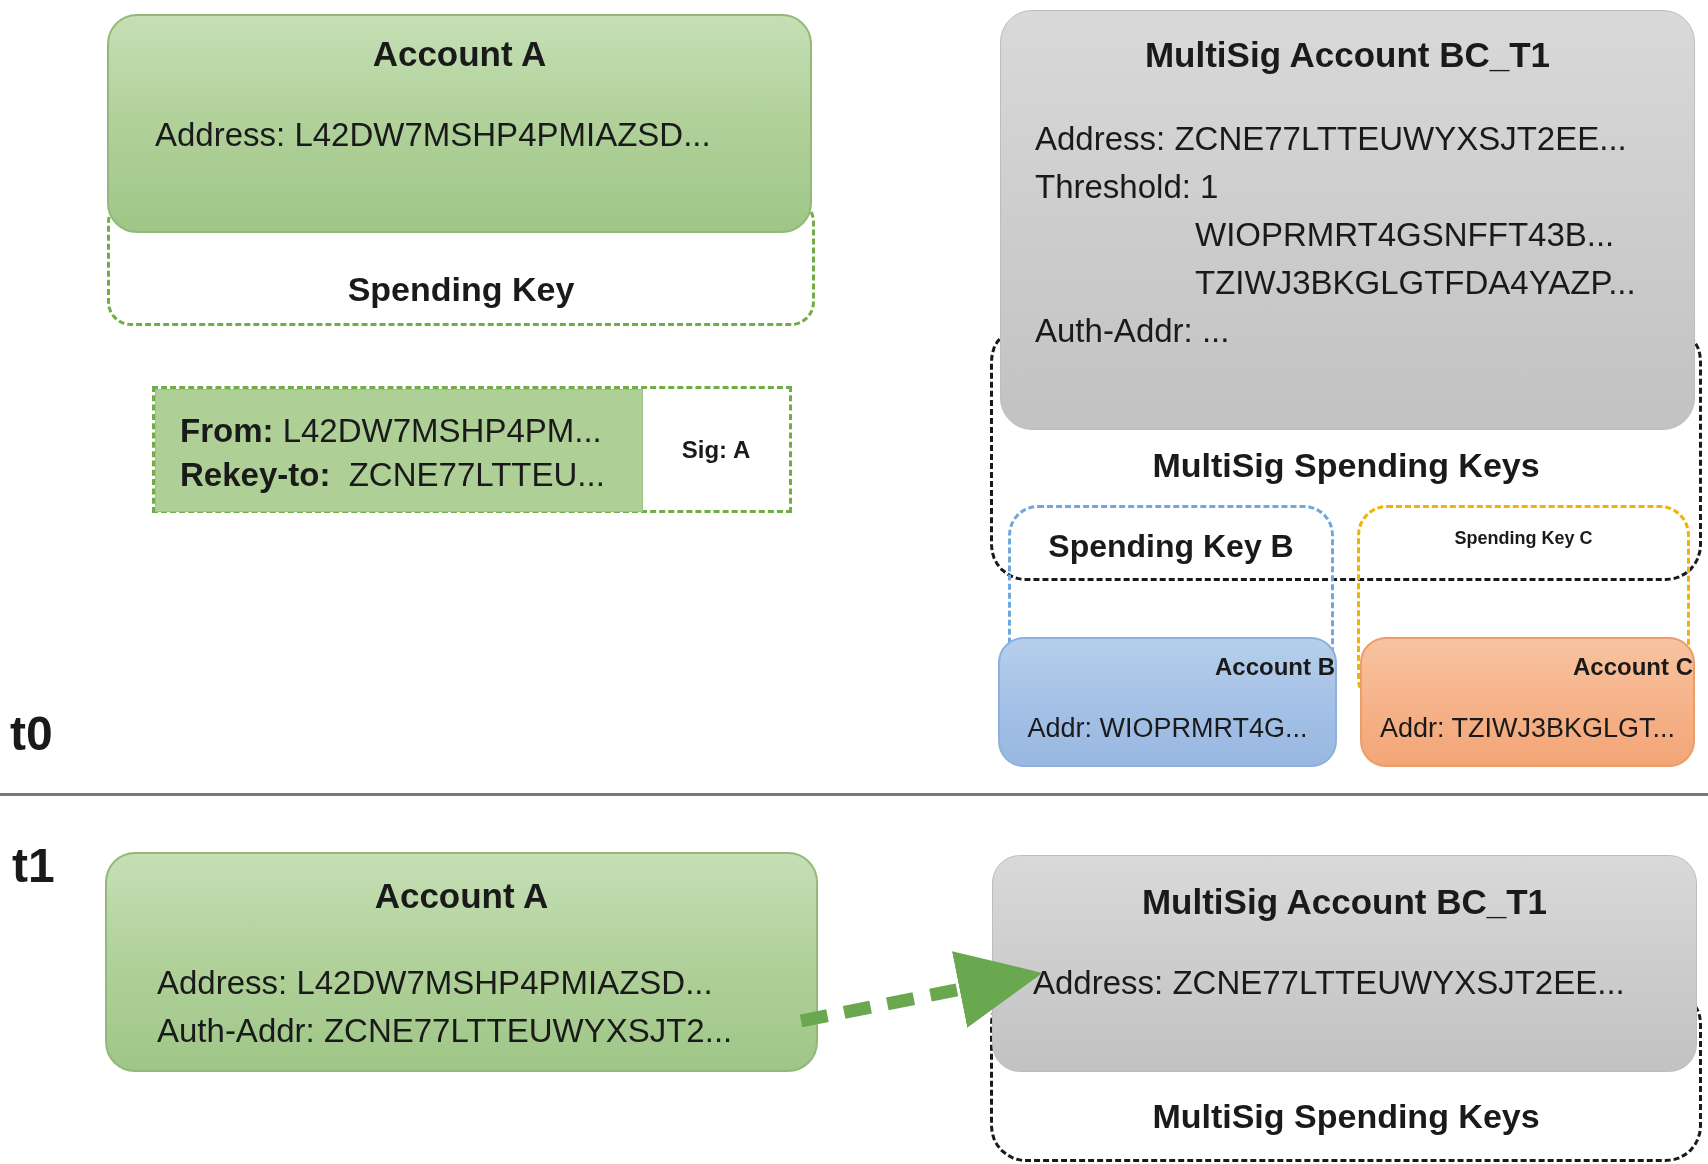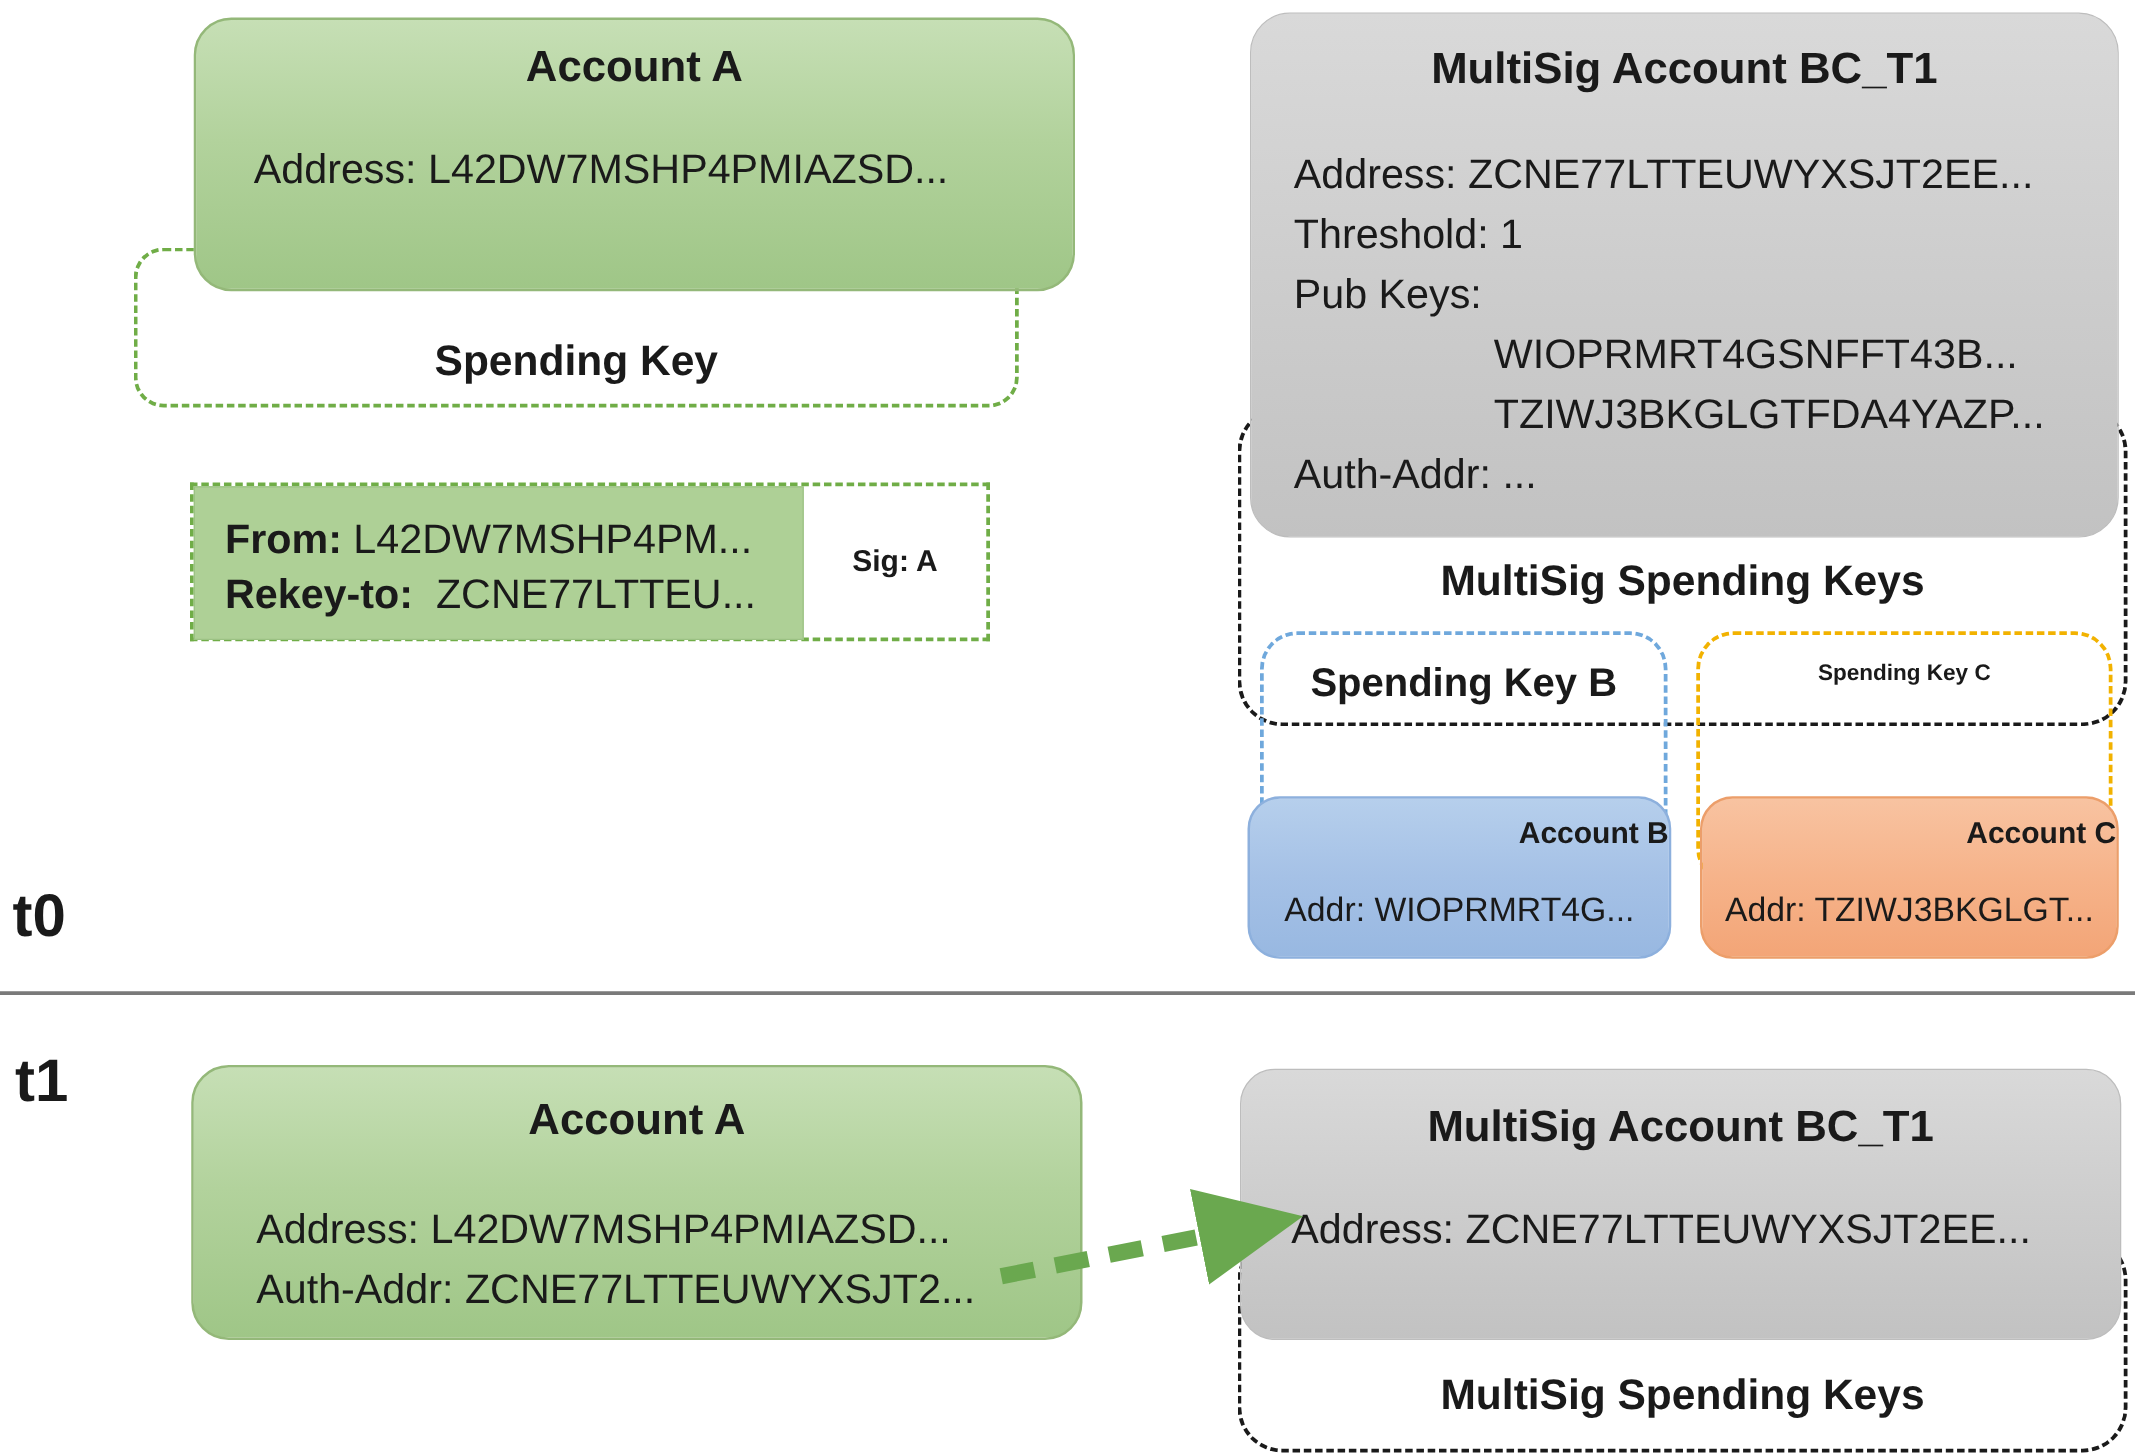--- a/index.html
+++ b/index.html
@@ -1,21 +1,21 @@
 <!DOCTYPE html>
 <html><head>
 <meta charset="utf-8">
 <style>
   html,body{margin:0;padding:0;background:#ffffff;}
   .canvas{position:relative;width:1708px;height:1164px;background:#ffffff;overflow:hidden;
           font-family:"Liberation Sans",sans-serif;color:#1a1a1a;}
   .abs{position:absolute;}
   
   .green-box{background:linear-gradient(180deg,#c6dfb5 0%,#b2d29c 45%,#9fc687 100%);
-             border:2px solid #94b879;border-radius:30px;margin-left:48px;}
+             border:2px solid #94b879;border-radius:30px;}
   .box-title{position:absolute;left:0;right:0;text-align:center;font-weight:bold;font-size:35px;}
   .box-line{position:absolute;font-size:33px;white-space:nowrap;}
   
   .dash-green{border:3px dashed #70ad47;border-radius:24px;background:transparent;}
   .dash-black{border:3px dashed #1a1a1a;border-radius:36px;background:transparent;}
   .dash-blue{border:3px dashed #6fa8dc;border-radius:30px;background:transparent;}
   .dash-yellow{border:3px dashed #f2b200;border-radius:30px;background:transparent;}
   .dash-label{position:absolute;left:0;right:0;text-align:center;font-weight:bold;}
   
   .gray-box{background:linear-gradient(180deg,#d9d9d9 0%,#cdcdcd 50%,#c2c2c2 100%);
@@ -79,21 +79,20 @@
 
   <div class="abs dash-yellow" style="left:1357px;top:505px;width:327px;height:198px;">
     <div class="dash-label" style="top:20px;font-size:18px;">Spending Key C</div>
   </div>
 
   <div class="abs gray-box" style="left:1000px;top:10px;width:693px;height:418px;">
     <div class="box-title" style="top:24px;">MultiSig Account BC_T1</div>
     <div class="gray-content">
       <div class="row">Address: ZCNE77LTTEUWYXSJT2EE...</div>
       <div class="row">Threshold: 1</div>
-      <div class="row">Pub Keys:</div>
       <div class="row indent">WIOPRMRT4GSNFFT43B...</div>
       <div class="row indent">TZIWJ3BKGLGTFDA4YAZP...</div>
       <div class="row">Auth-Addr: ...</div>
     </div>
   </div>
 
   <div class="abs blue-box" style="left:998px;top:637px;width:335px;height:126px;">
     <div class="small-title">Account B</div>
     <div class="small-addr">Addr: WIOPRMRT4G...</div>
   </div>

